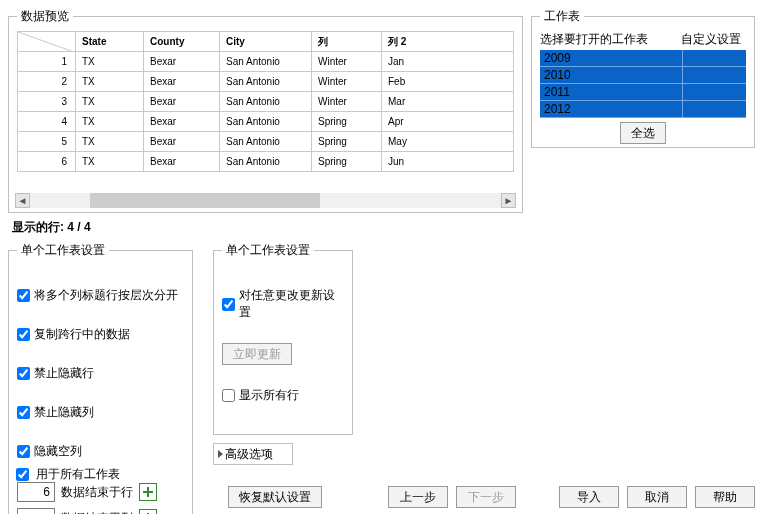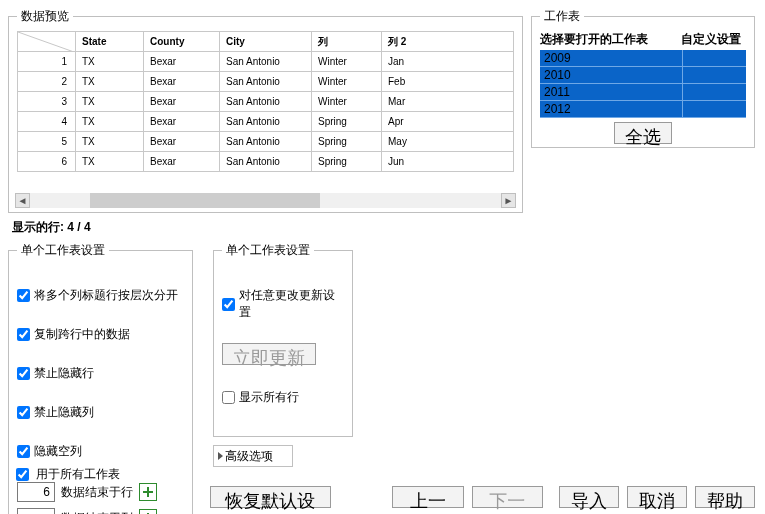--- a/index.html
+++ b/index.html
@@ -96,21 +96,21 @@
     font-size:10px;color:#555;
   }
   .hscroll .track { flex:1; height:15px; position:relative; }
   .hscroll .thumb {
     position:absolute; left:60px; top:0; width:230px; height:15px;
     background:#cdcdcd;
   }
   
   .sheet-head {
     display:flex;
-    font-weight: bold;
+    font-weight: normal;
     margin-bottom:2px;
     gap:13px;
   }
   .sheet-head .c1 { flex:1; }
   .sheet-head .c2 { width: 65px; }
   .sheet-list {
     border: 0;
   }
   .sheet-item {
     background: #0a64c8;
@@ -122,21 +122,21 @@
     display:flex;
   }
   .sheet-item .c1 { flex:1; }
   .sheet-item .c2 { width: 60px; border-left:1px solid #6fa8e6; }
   .sheet-below {
     text-align:center;
     margin-top:4px;
   }
   button.std {
     font-family: inherit;
-    font-size: 18px;
+    font-size: 12px;
     padding: 2px 10px;
     background: #f3f3f3;
     border: 1px solid #9a9a9a;
     height: 22px;
     cursor: pointer;
   }
   button.std:disabled {
     color: #9a9a9a;
   }
   .rows-shown {

